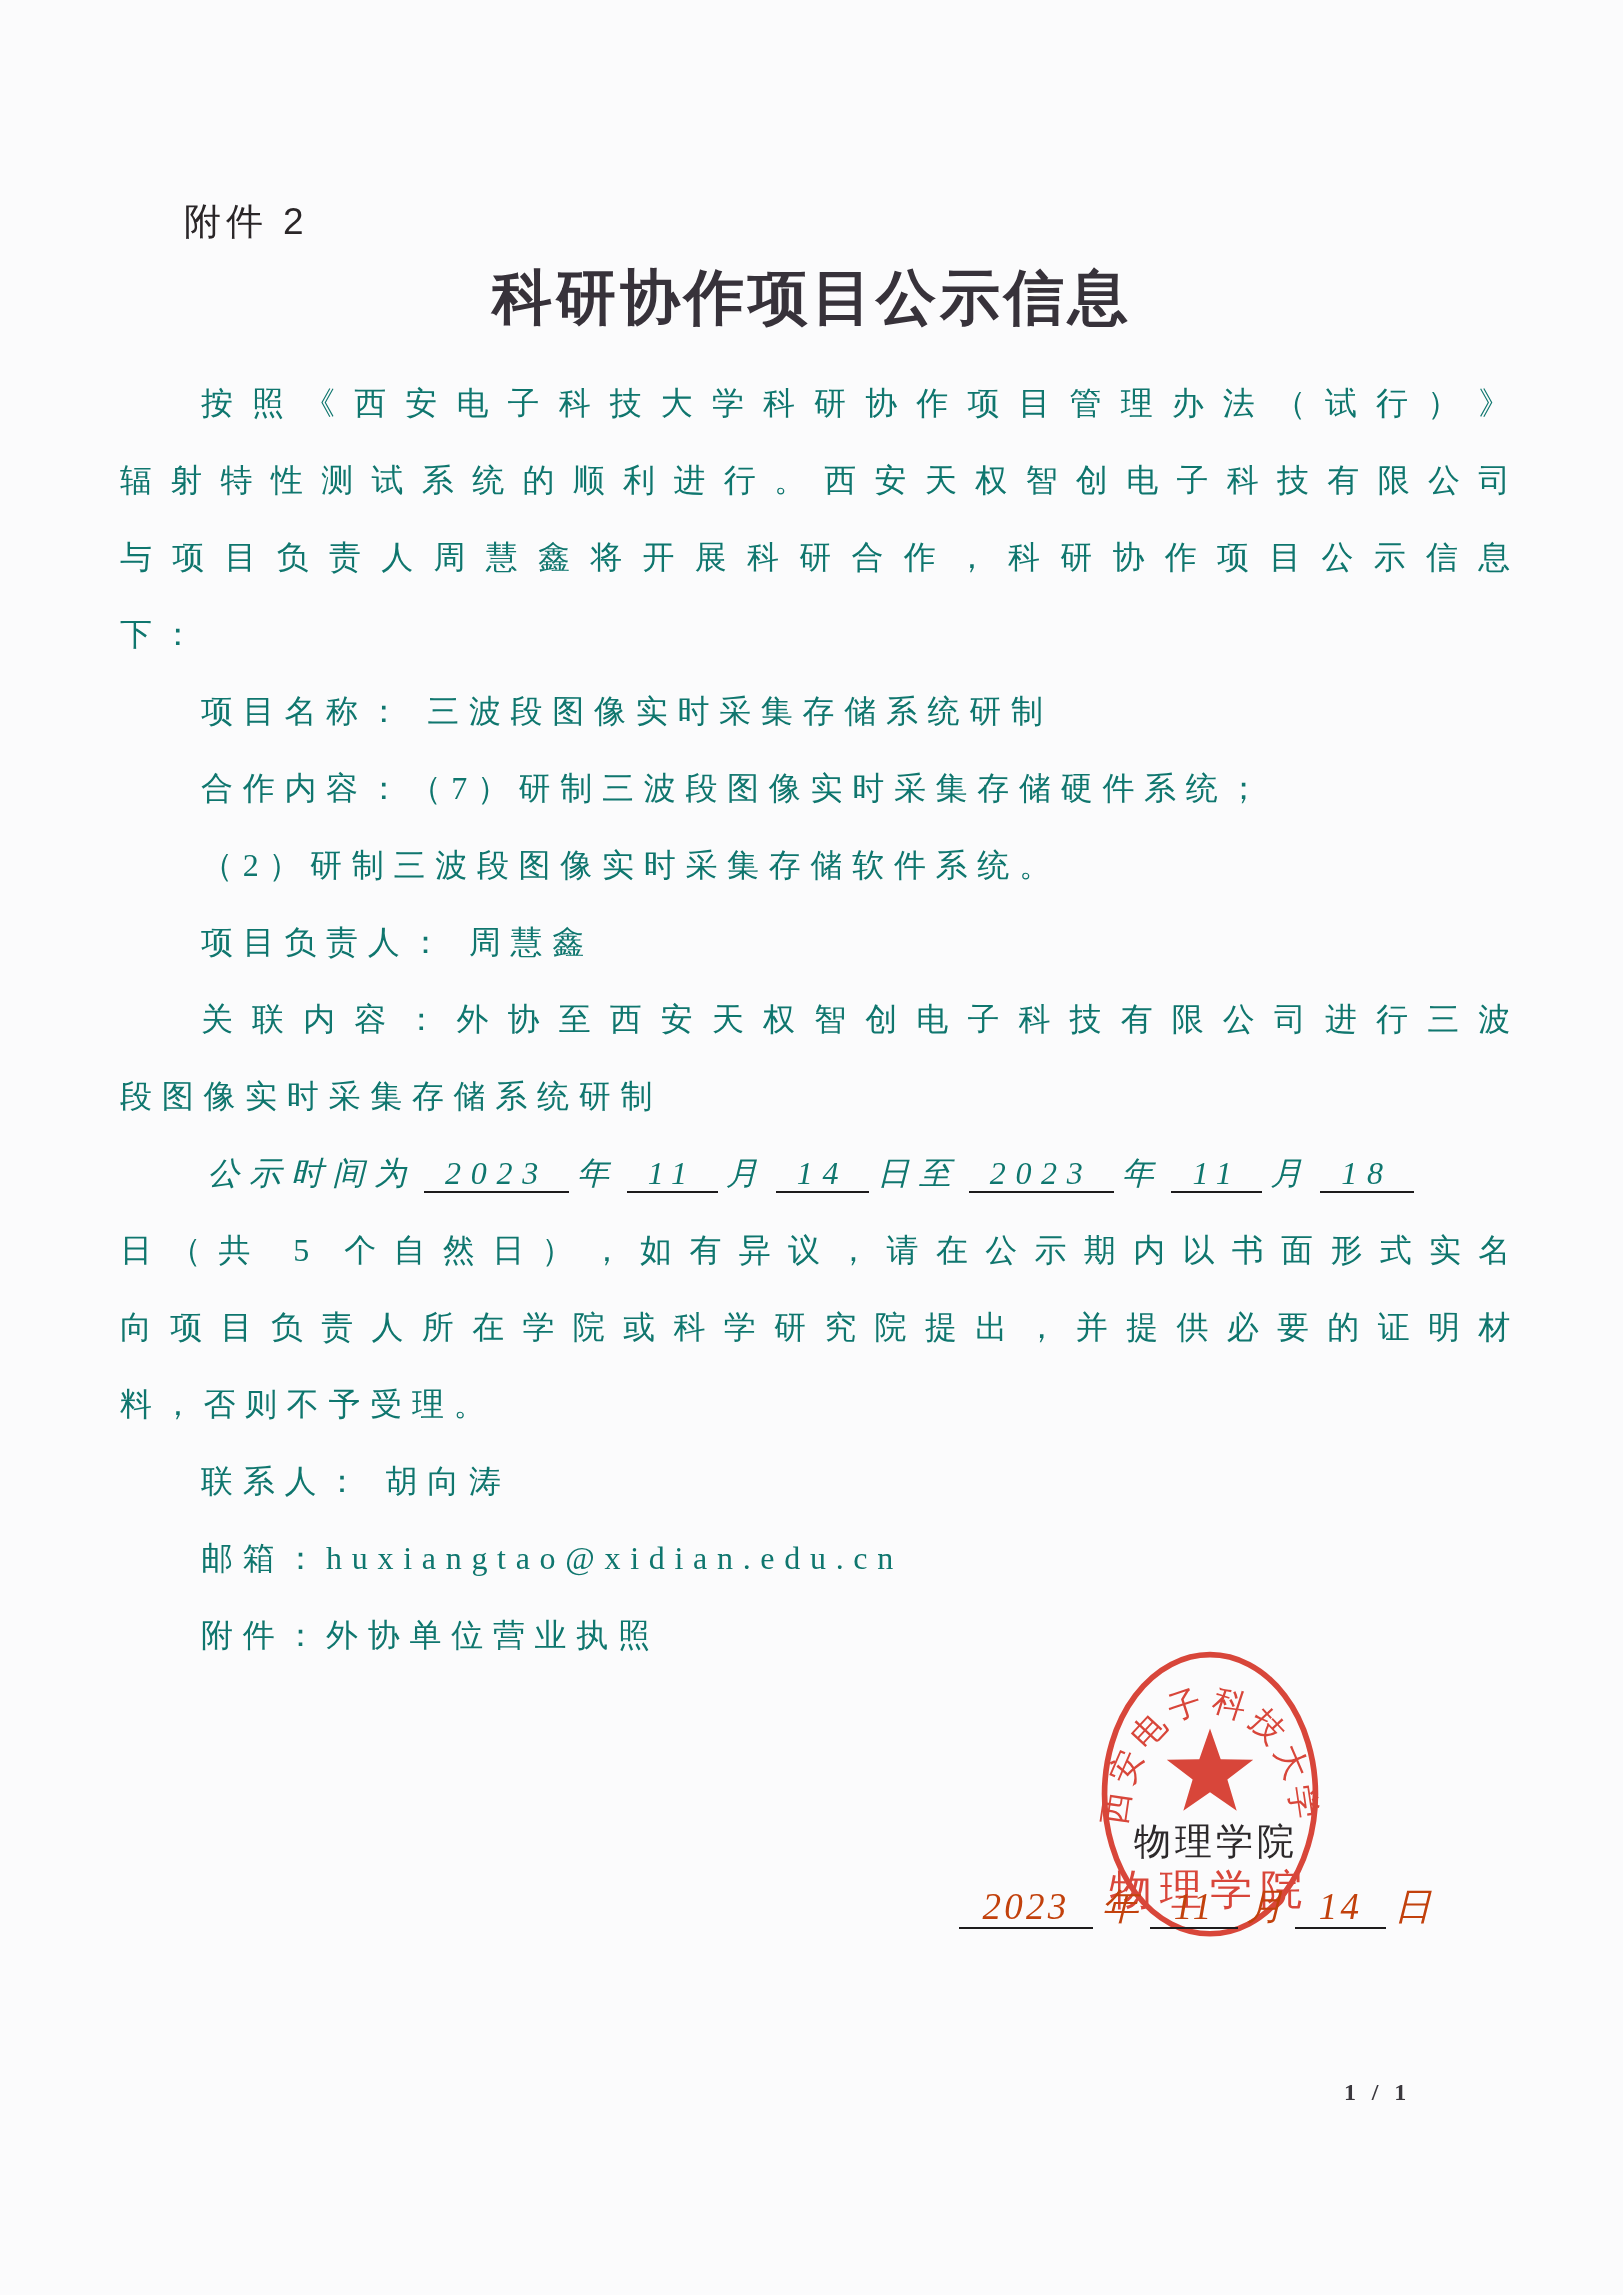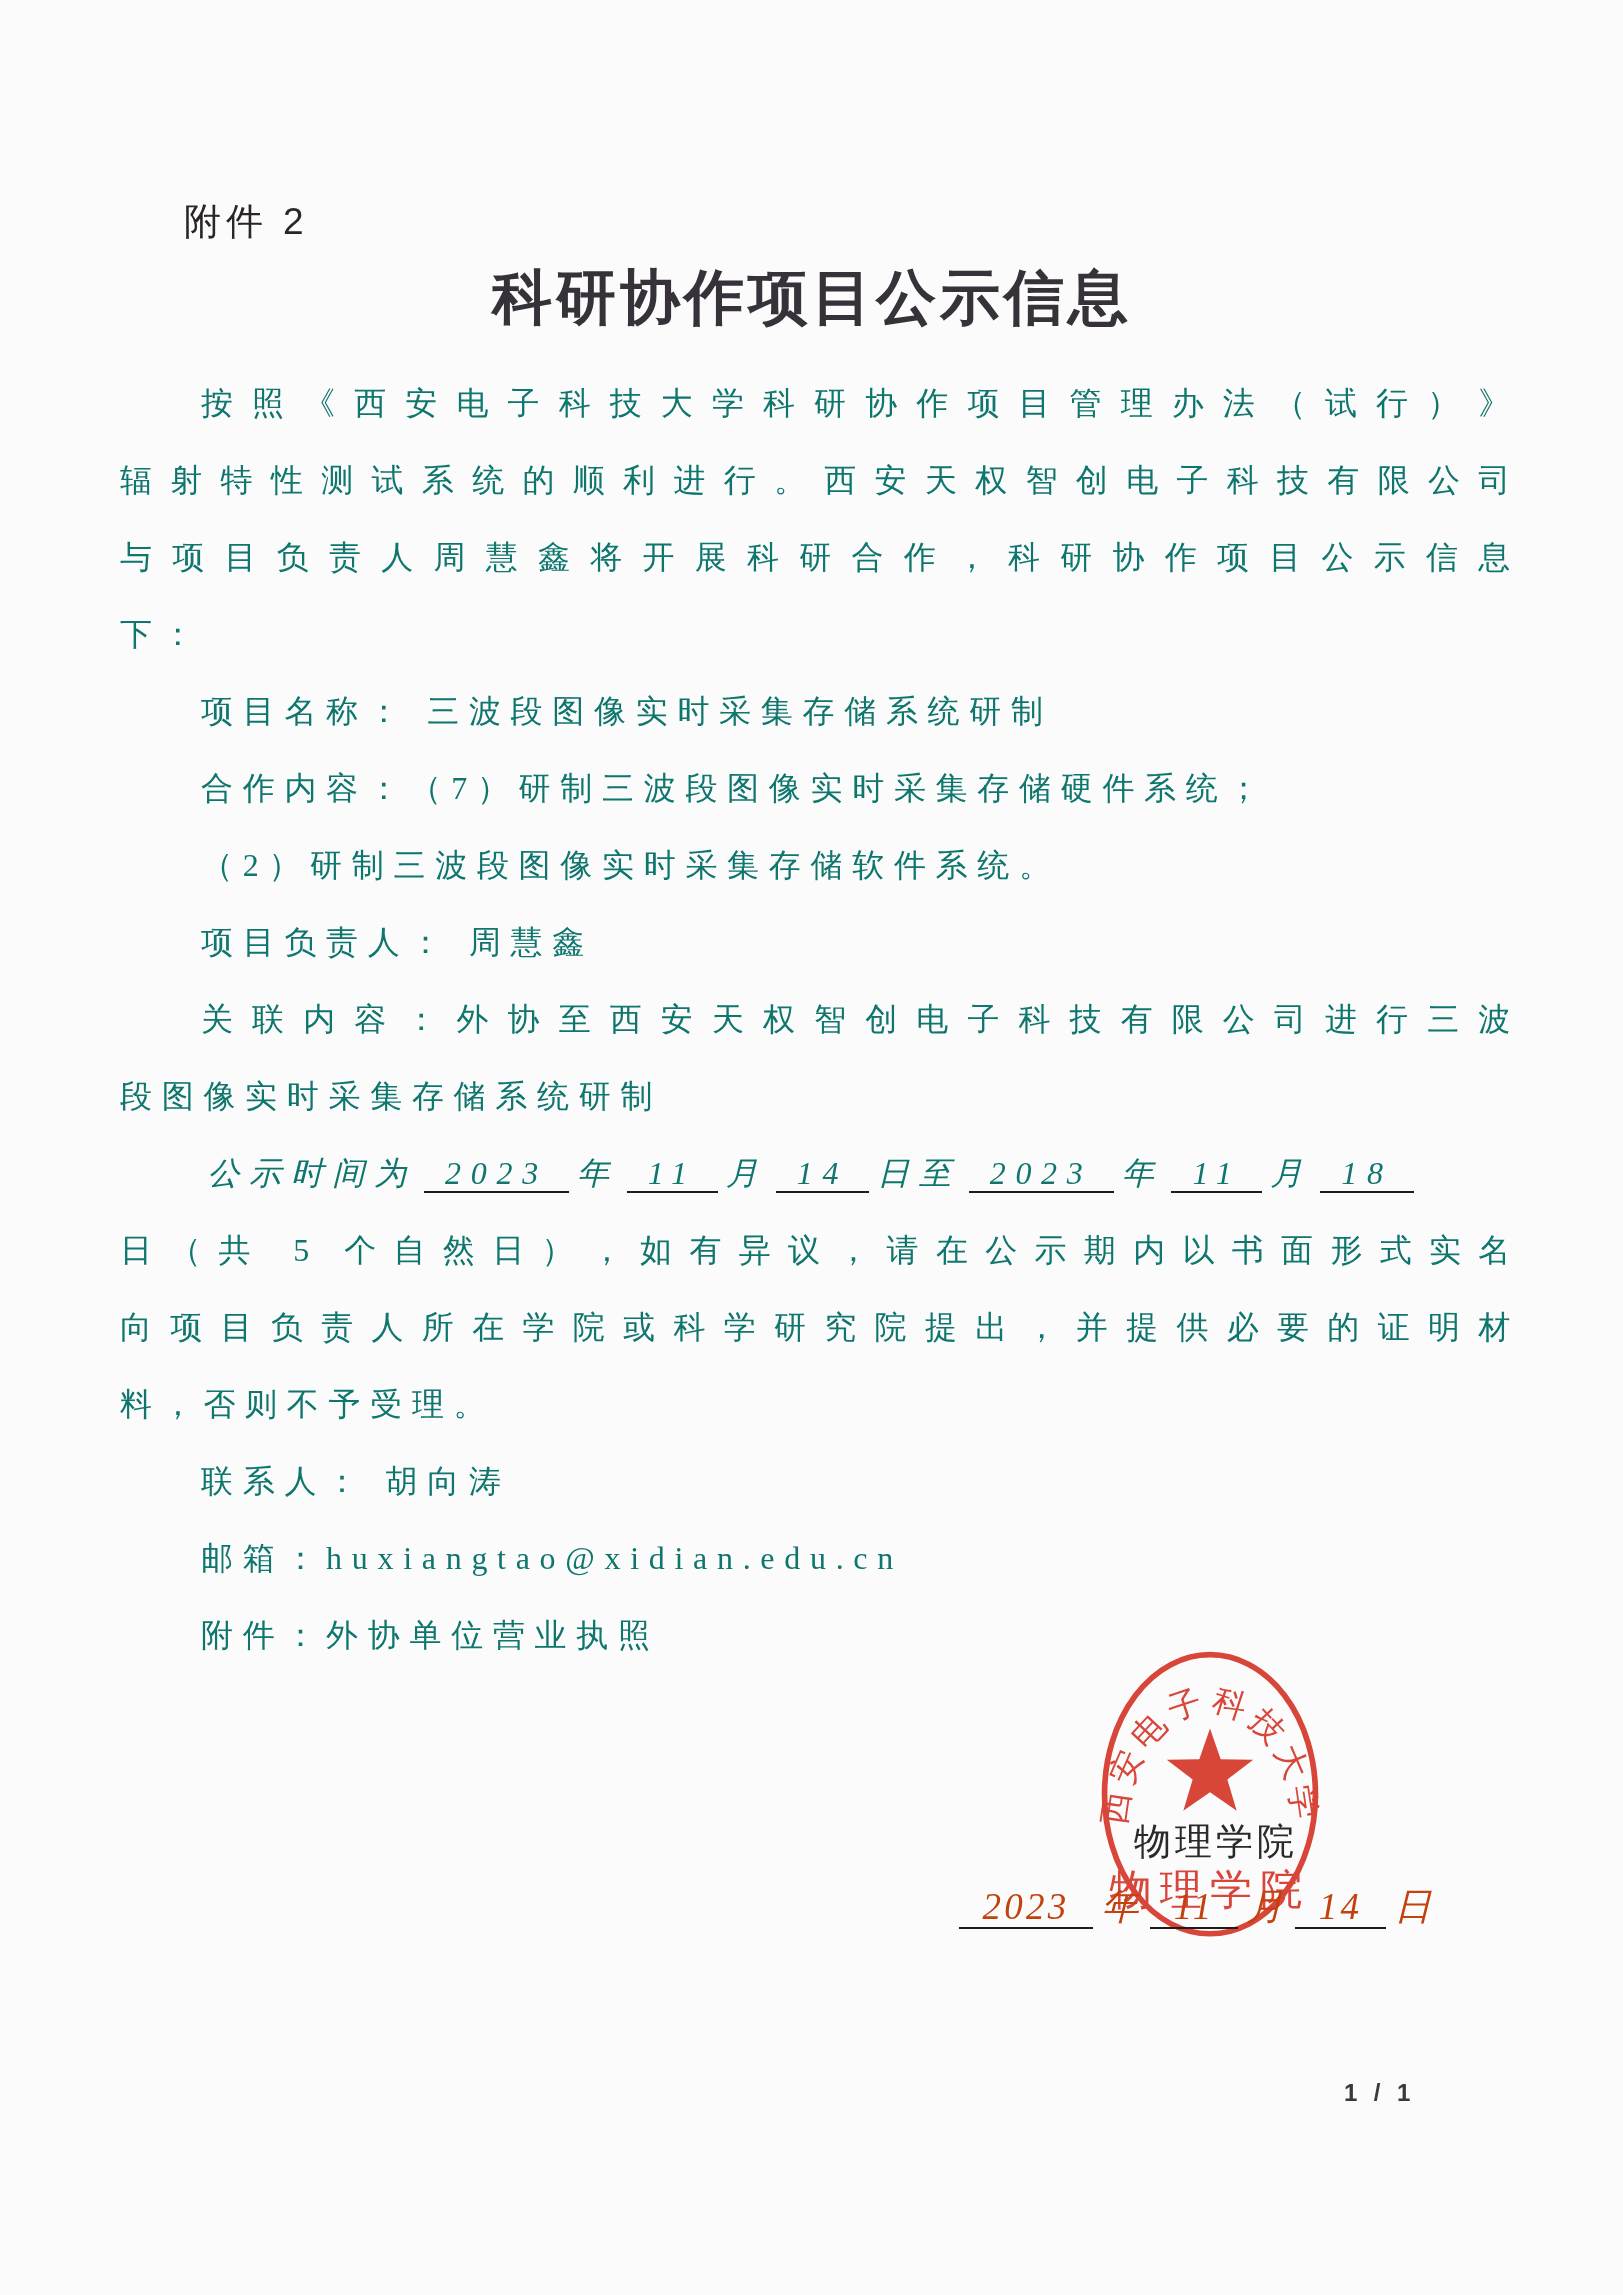--- a/index.html
+++ b/index.html
@@ -48,21 +48,21 @@
     font-size:37px;letter-spacing:3.2px;color:#c2410c;z-index:3;
     white-space:nowrap;
   }
   .sig-date .seg.u{padding:0 24px;}
   .stamp{
     position:absolute;left:1088px;top:1636px;width:244px;height:318px;
     z-index:2;opacity:0.93;
   }
   .page-num{
     position:absolute;left:1344px;top:2079px;
-    font-family:Liberation Sans, sans-serif;
+    font-family:Liberation Serif, serif;
     font-size:24px;font-weight:bold;letter-spacing:4.9px;color:#3a373d;
   }
 </style>
 </head>
 <body>
 
 <div class="page">
 
   <div class="attachment">附件 2</div>
 

